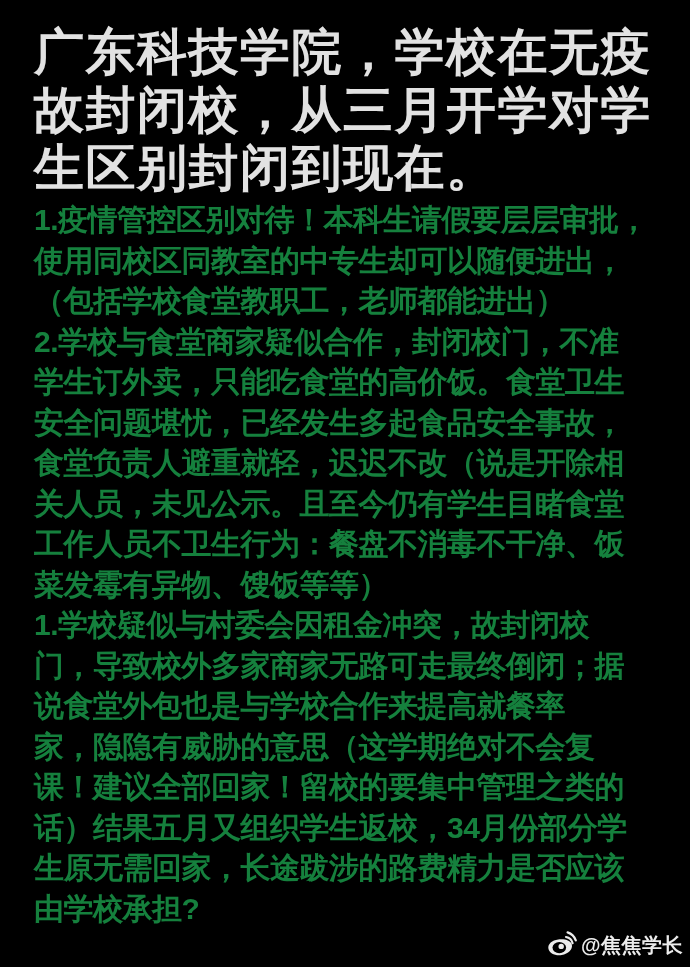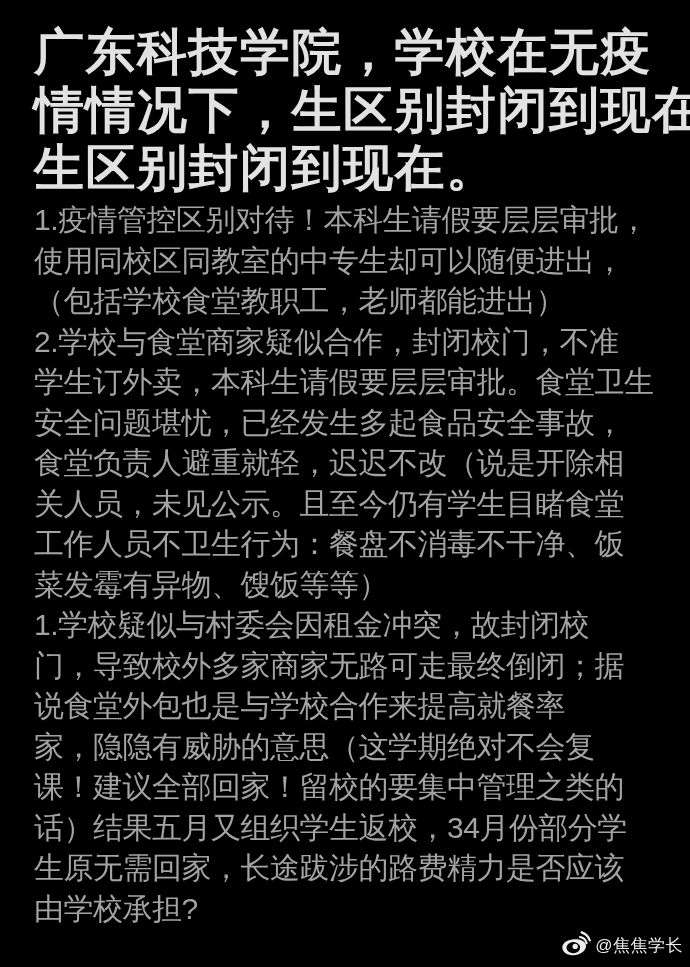--- a/index.html
+++ b/index.html
@@ -25,66 +25,66 @@
     color: #e2e2e2;
   }
   .title .line {
     display: block;
     white-space: nowrap;
   }
   .body-text {
     padding: 3px 0 0 34px;
     font-size: 30px;
     line-height: 40.5px;
-    font-weight: 400;
+    font-weight: 700;
     letter-spacing: -0.5px;
-    color: #a3a3a3;
+    color: #15803d;
   }
   .body-text .line {
     display: block;
     white-space: nowrap;
   }
   .watermark {
     position: absolute;
     right: 7px;
     bottom: 7px;
     display: flex;
     align-items: center;
     gap: 4px;
     color: #ececec;
   }
   .watermark .handle {
-    font-size: 17px;
-    font-weight: 400;
+    font-size: 20px;
+    font-weight: 700;
     letter-spacing: 0.5px;
     white-space: nowrap;
   }
   .weibo-icon {
     display: block;
     width: 31px;
     height: 30px;
   }
 </style>
 </head>
 <body>
 
 <div class="page">
 
   <h1 class="title">
     <span class="line">广东科技学院，学校在无疫</span>
-    <span class="line">情情况下，生区别封闭到现在</span>
+    <span class="line">故封闭校，从三月开学对学</span>
     <span class="line">生区别封闭到现在。</span>
   </h1>
 
   <div class="body-text">
     <span class="line">1.疫情管控区别对待！本科生请假要层层审批，</span>
     <span class="line">使用同校区同教室的中专生却可以随便进出，</span>
     <span class="line">（包括学校食堂教职工，老师都能进出）</span>
     <span class="line">2.学校与食堂商家疑似合作，封闭校门，不准</span>
-    <span class="line">学生订外卖，本科生请假要层层审批。食堂卫生</span>
+    <span class="line">学生订外卖，只能吃食堂的高价饭。食堂卫生</span>
     <span class="line">安全问题堪忧，已经发生多起食品安全事故，</span>
     <span class="line">食堂负责人避重就轻，迟迟不改（说是开除相</span>
     <span class="line">关人员，未见公示。且至今仍有学生目睹食堂</span>
     <span class="line">工作人员不卫生行为：餐盘不消毒不干净、饭</span>
     <span class="line">菜发霉有异物、馊饭等等）</span>
     <span class="line">1.学校疑似与村委会因租金冲突，故封闭校</span>
     <span class="line">门，导致校外多家商家无路可走最终倒闭；据</span>
     <span class="line">说食堂外包也是与学校合作来提高就餐率</span>
     <span class="line">家，隐隐有威胁的意思（这学期绝对不会复</span>
     <span class="line">课！建议全部回家！留校的要集中管理之类的</span>

